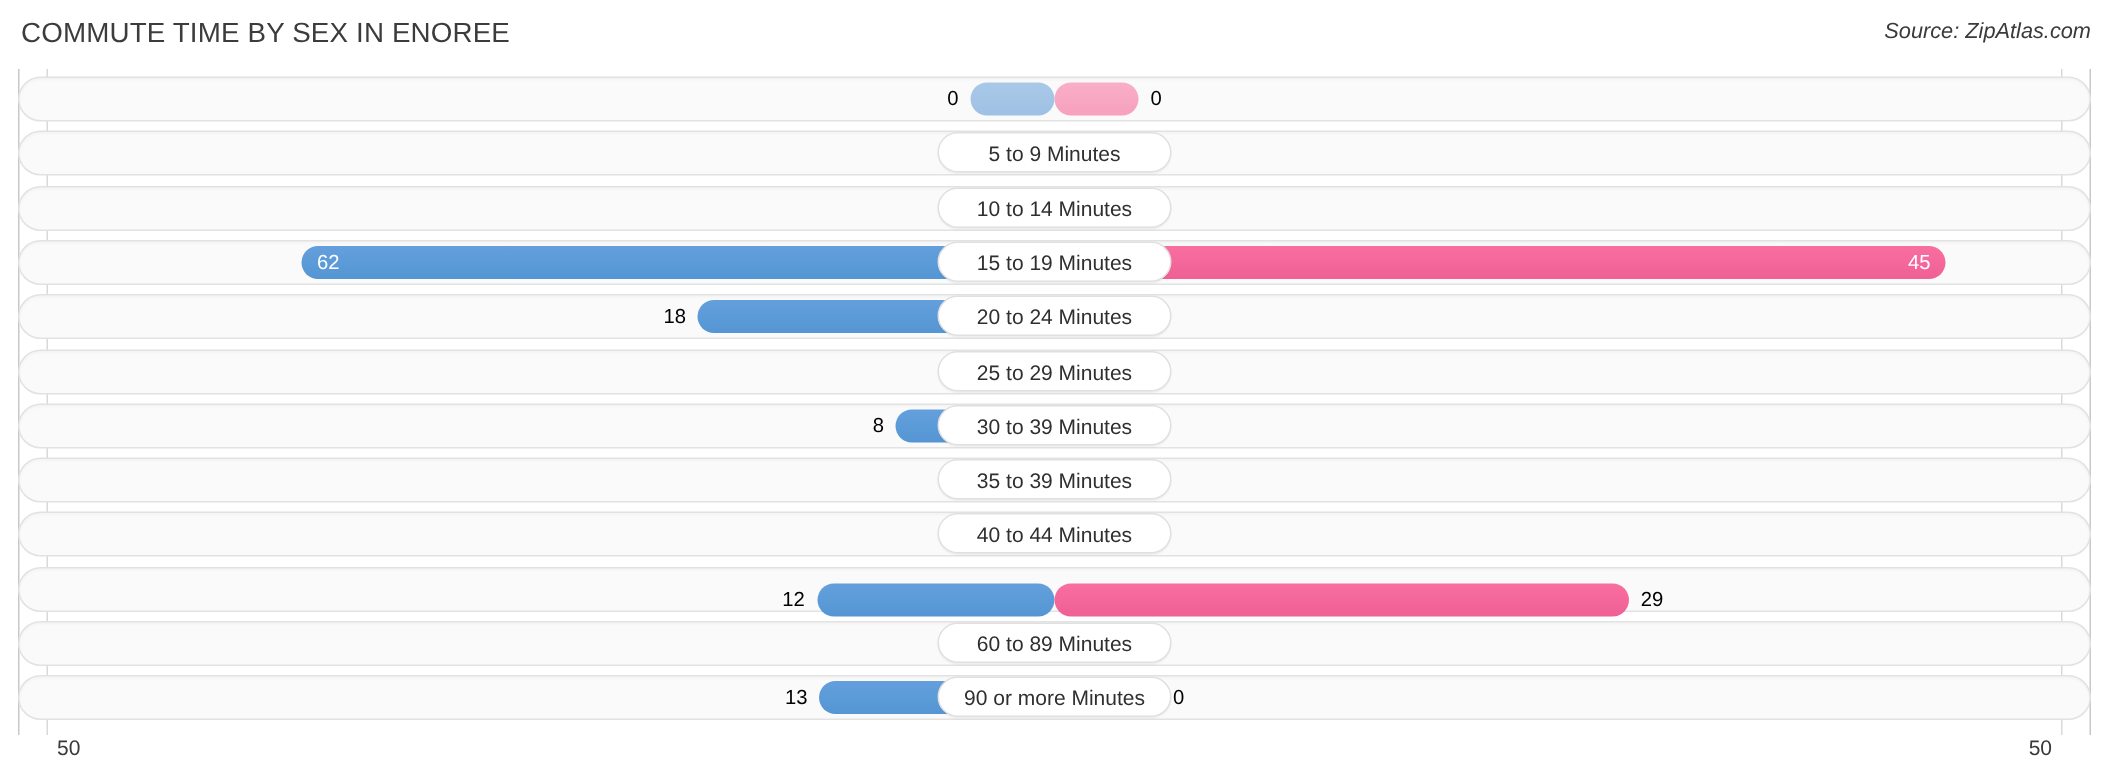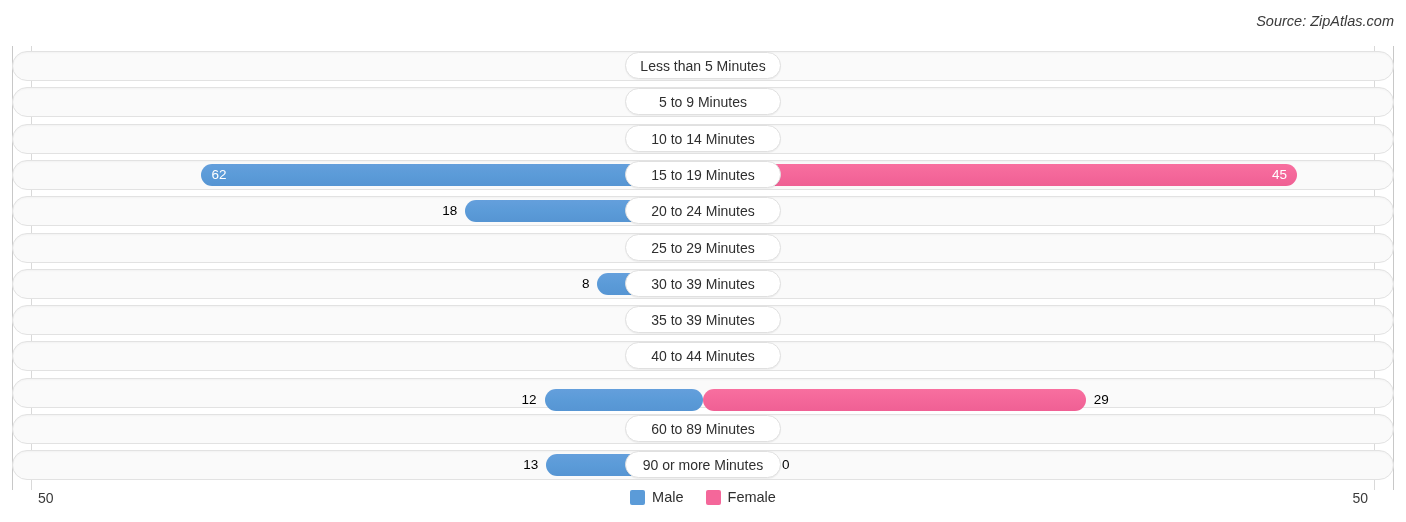--- a/index.html
+++ b/index.html
@@ -89,36 +89,36 @@
     display:flex;justify-content:center;align-items:center;gap:22px;
   }
   .legend-item{display:flex;align-items:center;gap:7px;}
   .swatch{width:15px;height:15px;border-radius:2px;}
   .legend-label{font-size:14.5px;color:#2f2f2f;}
 </style>
 </head>
 <body>
 
 <div id="header">
+  <div id="chart-title">COMMUTE TIME BY SEX IN ENOREE</div>
   <div id="source-label">Source: ZipAtlas.com</div>
 </div>
 
 <div id="plot">
     <div class="gridline axis-edge" style="left: 0px;"></div>
     <div class="gridline axis-edge" style="left: 1381px;"></div>
     <div class="gridline" style="left: 19px;"></div>
     <div class="gridline" style="left: 1362px;"></div>
     <div class="row" style="top: 5px;"></div>
     <div class="bars" style="top: 5px;">
       <div class="bar male" style="left: 635px; width: 56px;"></div>
       <div class="bar female" style="left: 691px; width: 56px;"></div>
       <div class="val left" style="left: 567px; width: 60px;">0</div>
       <div class="val right" style="left: 755px; width: 60px;">0</div>
     </div>
-    <div class="pill" style="top: 6px; left: 613px; width: 156px;">Less than 5 Minutes</div>
     <div class="row" style="top: 41.3px;"></div>
     <div class="bars" style="top: 41.3px;">
       <div class="bar male" style="left: 635px; width: 56px;"></div>
       <div class="bar female" style="left: 691px; width: 56px;"></div>
       <div class="val left" style="left: 567px; width: 60px;">0</div>
       <div class="val right" style="left: 755px; width: 60px;">0</div>
     </div>
     <div class="pill" style="top: 42.3px; left: 613px; width: 156px;">5 to 9 Minutes</div>
     <div class="row" style="top: 77.6px;"></div>
     <div class="bars" style="top: 77.6px;">
@@ -197,23 +197,13 @@
       <div class="bar female" style="left: 691px; width: 56px;"></div>
       <div class="val left" style="left: 451.4px; width: 60px;">13</div>
       <div class="val right" style="left: 755px; width: 60px;">0</div>
     </div>
     <div class="pill" style="top: 405.3px; left: 613px; width: 156px;">90 or more Minutes</div>
   </div>
 
 <div id="footer">
   <div class="axis-max" id="axis-left">50</div>
   <div class="axis-max" id="axis-right">50</div>
-  <div id="legend">
-      <div class="legend-item">
-        <span class="swatch" style="background: rgb(91, 155, 216);"></span>
-        <span class="legend-label">Male</span>
-      </div>
-      <div class="legend-item">
-        <span class="swatch" style="background: rgb(244, 103, 154);"></span>
-        <span class="legend-label">Female</span>
-      </div>
-    </div>
 </div>
 
 </body></html>

